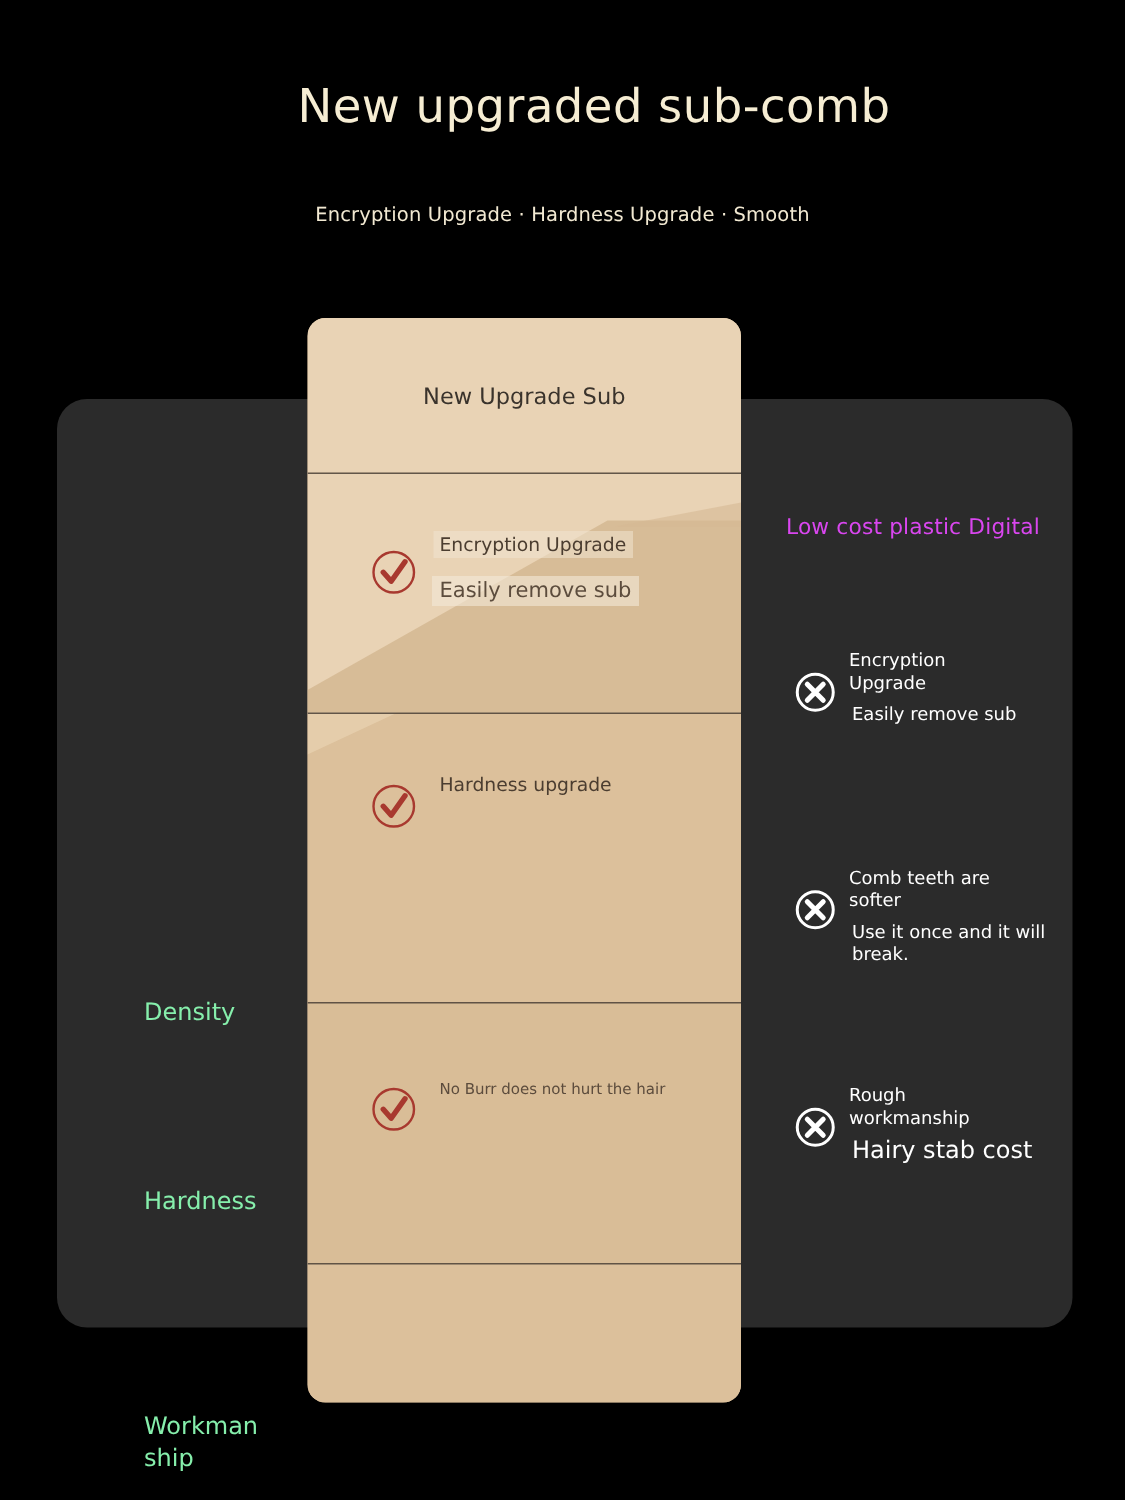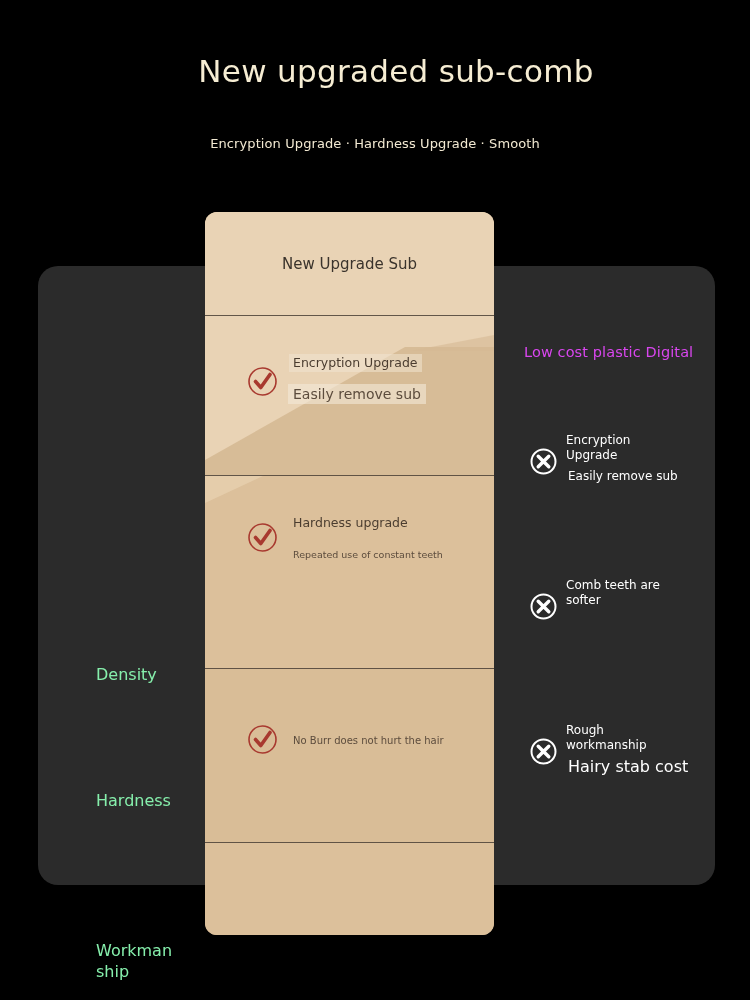--- a/index.html
+++ b/index.html
@@ -138,21 +138,21 @@
     color:#4b3d30;font-size:12.5px;line-height:16px;font-weight:400;
     display:inline-block;
   }
   .cprimary.hl{background:rgba(240,228,208,.55);padding:1px 4px;margin-left:-4px;}
   .csecondary{
     color:#5c4c3d;font-size:12.5px;line-height:16px;font-weight:400;
     margin-top:12px;display:inline-block;
   }
   .csecondary.hl{background:rgba(244,233,216,.6);padding:2px 5px;margin-left:-5px;font-size:14px;}
   .citem.i1 .csecondary{font-size:9.5px;margin-top:16px;}
-  .citem.i2 .csecondary{font-size:10px;margin-top:28px;}
+  .citem.i2 .csecondary{font-size:10px;margin-top:14px;}
   .citem.i2 .cprimary{font-size:14px;}
   .citem.i2 .check{top:19px;}
   .citem.i1 .check{top:10px;}
 </style>
 </head>
 <body>
 
 <div class="stage">
 
   <div class="title">New upgraded sub-comb</div>
@@ -183,20 +183,21 @@
 
   <div class="rrow r1">
     <span class="xicon">
       <svg width="27" height="27" viewBox="0 0 27 27">
         <circle cx="13.5" cy="13.5" r="12" fill="#2b2b2b" stroke="#ffffff" stroke-width="2"></circle>
         <path d="M8.2 8.2 L18.8 18.8 M18.8 8.2 L8.2 18.8" stroke="#ffffff" stroke-width="3.4" stroke-linecap="round"></path>
       </svg>
     </span>
     <div class="rtexts">
       <div class="rprimary">Comb teeth are softer</div>
+      <div class="rsecondary">Use it once and it will break.</div>
     </div>
   </div>
 
   <div class="rrow r2">
     <span class="xicon">
       <svg width="27" height="27" viewBox="0 0 27 27">
         <circle cx="13.5" cy="13.5" r="12" fill="#2b2b2b" stroke="#ffffff" stroke-width="2"></circle>
         <path d="M8.2 8.2 L18.8 18.8 M18.8 8.2 L8.2 18.8" stroke="#ffffff" stroke-width="3.4" stroke-linecap="round"></path>
       </svg>
     </span>
@@ -249,21 +250,20 @@
 
     <div class="citem i1">
       <span class="check">
         <svg width="31" height="31" viewBox="0 0 31 31">
           <circle cx="15.5" cy="15.5" r="13.5" fill="none" stroke="#a8392f" stroke-width="1.6"></circle>
           <path d="M8.5 15.5 L13.8 21.5 L23 8.5" stroke="#a8392f" stroke-width="3.6" fill="none" stroke-linecap="round" stroke-linejoin="round"></path>
         </svg>
       </span>
       <div class="ctexts">
         <div><span class="cprimary">Hardness upgrade</span></div>
-        <div><span class="csecondary">Repeated use of constant teeth</span></div>
       </div>
     </div>
 
     <div class="citem i2">
       <span class="check">
         <svg width="31" height="31" viewBox="0 0 31 31">
           <circle cx="15.5" cy="15.5" r="13.5" fill="none" stroke="#a8392f" stroke-width="1.6"></circle>
           <path d="M8.5 15.5 L13.8 21.5 L23 8.5" stroke="#a8392f" stroke-width="3.6" fill="none" stroke-linecap="round" stroke-linejoin="round"></path>
         </svg>
       </span>

